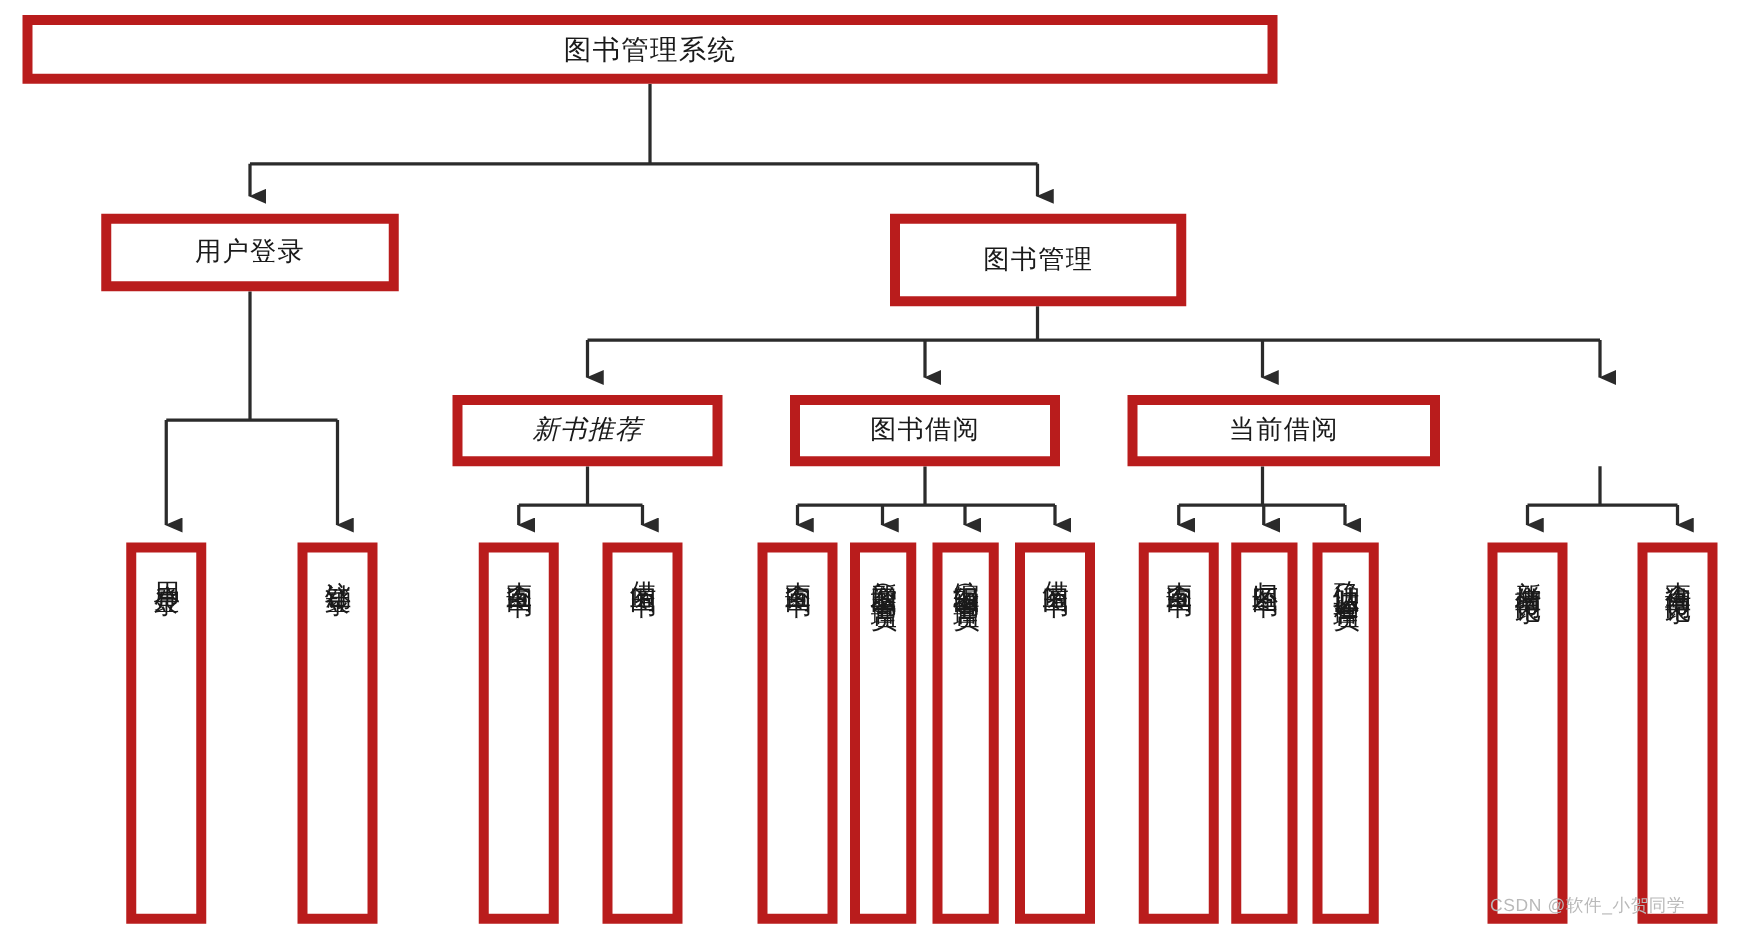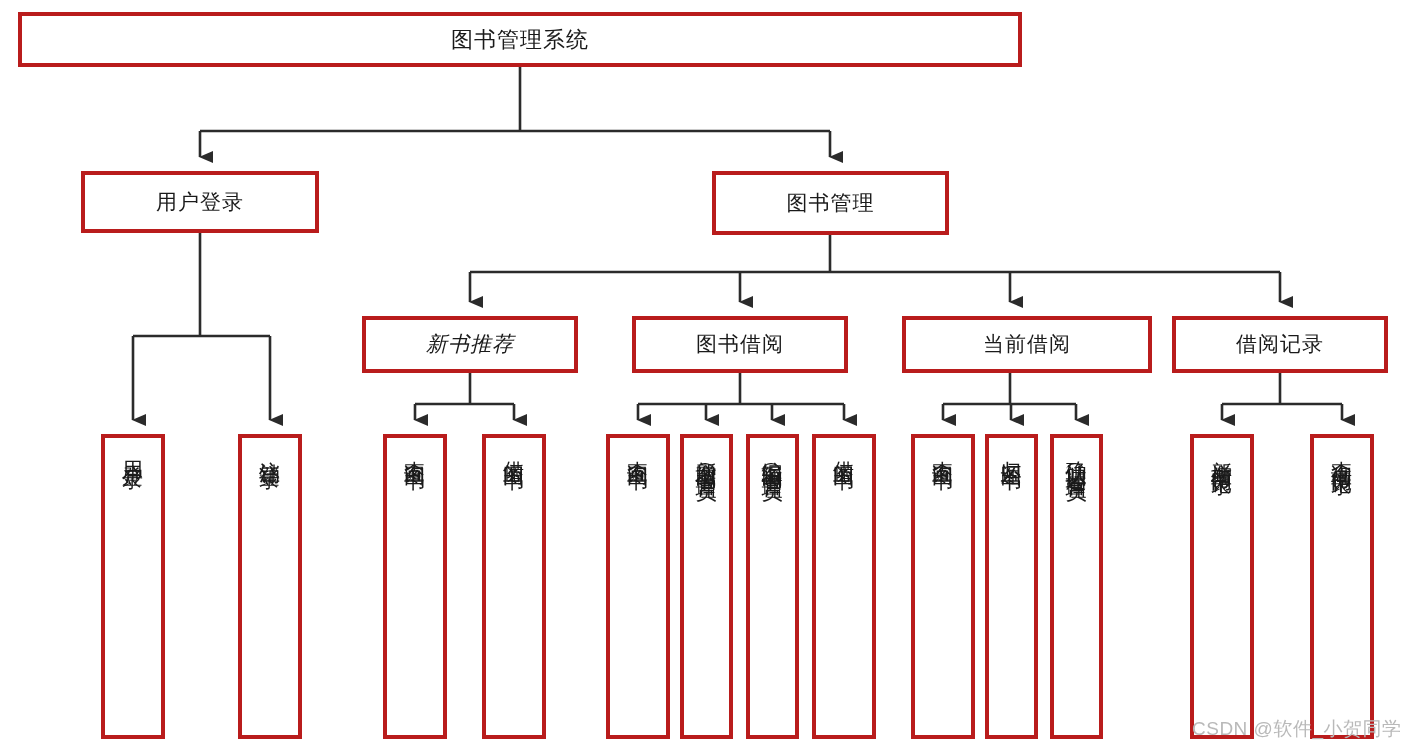--- a/index.html
+++ b/index.html
@@ -22,21 +22,21 @@
     left: 0;
     top: 0;
     width: 1405px;
     height: 747px;
     pointer-events: none;
   }
   .node {
     position: absolute;
     box-sizing: border-box;
     background: #ffffff;
-    border: 4px solid #b91c1c;
+    border: 8px solid #b91c1c;
     display: flex;
     align-items: center;
     justify-content: center;
     color: #1a1a1a;
     line-height: 1.18;
   }
   .node .label {
     display: block;
     text-align: center;
     white-space: nowrap;
@@ -57,21 +57,21 @@
   .v-node .label {
     writing-mode: vertical-rl;
     text-orientation: upright;
     font-size: 21px;
     letter-spacing: 3px;
     line-height: 1;
     white-space: nowrap;
   }
   .watermark {
     position: absolute;
-    font-size: 19px;
+    font-size: 14px;
     color: #b9b9b9;
     white-space: nowrap;
     letter-spacing: 0.5px;
   }
 </style>
 </head>
 <body>
 
 <div id="canvas">
 
@@ -125,35 +125,32 @@
     </g>
   </svg>
 
   <div class="node h-node root" style="left:18px; top:12px; width:1004px; height:55px;">
     <span class="label">图书管理系统</span>
   </div>
 
   <div class="node h-node" style="left:81px; top:171px; width:238px; height:62px;">
     <span class="label">用户登录</span>
   </div>
-  <div class="node h-node" style="left:712px; top:171px; width:237px; height:64px;">
+  <div class="node h-node" style="left:712px; top:171px; width:237px; height:74px;">
     <span class="label">图书管理</span>
   </div>
 
   <div class="node h-node" style="left:362px; top:316px; width:216px; height:57px;font-style:italic;">
     <span class="label">新书推荐</span>
   </div>
   <div class="node h-node" style="left:632px; top:316px; width:216px; height:57px;">
     <span class="label">图书借阅</span>
   </div>
   <div class="node h-node" style="left:902px; top:316px; width:250px; height:57px;">
     <span class="label">当前借阅</span>
-  </div>
-  <div class="node h-node" style="left:1172px; top:316px; width:216px; height:57px;">
-    <span class="label">借阅记录</span>
   </div>
 
   <div class="node v-node" style="left:101px; top:434px; width:64px; height:305px;">
     <span class="label">用户登录</span>
   </div>
   <div class="node v-node" style="left:238px; top:434px; width:64px; height:305px;">
     <span class="label">注销登录</span>
   </div>
 
   <div class="node v-node" style="left:383px; top:434px; width:64px; height:305px;">

